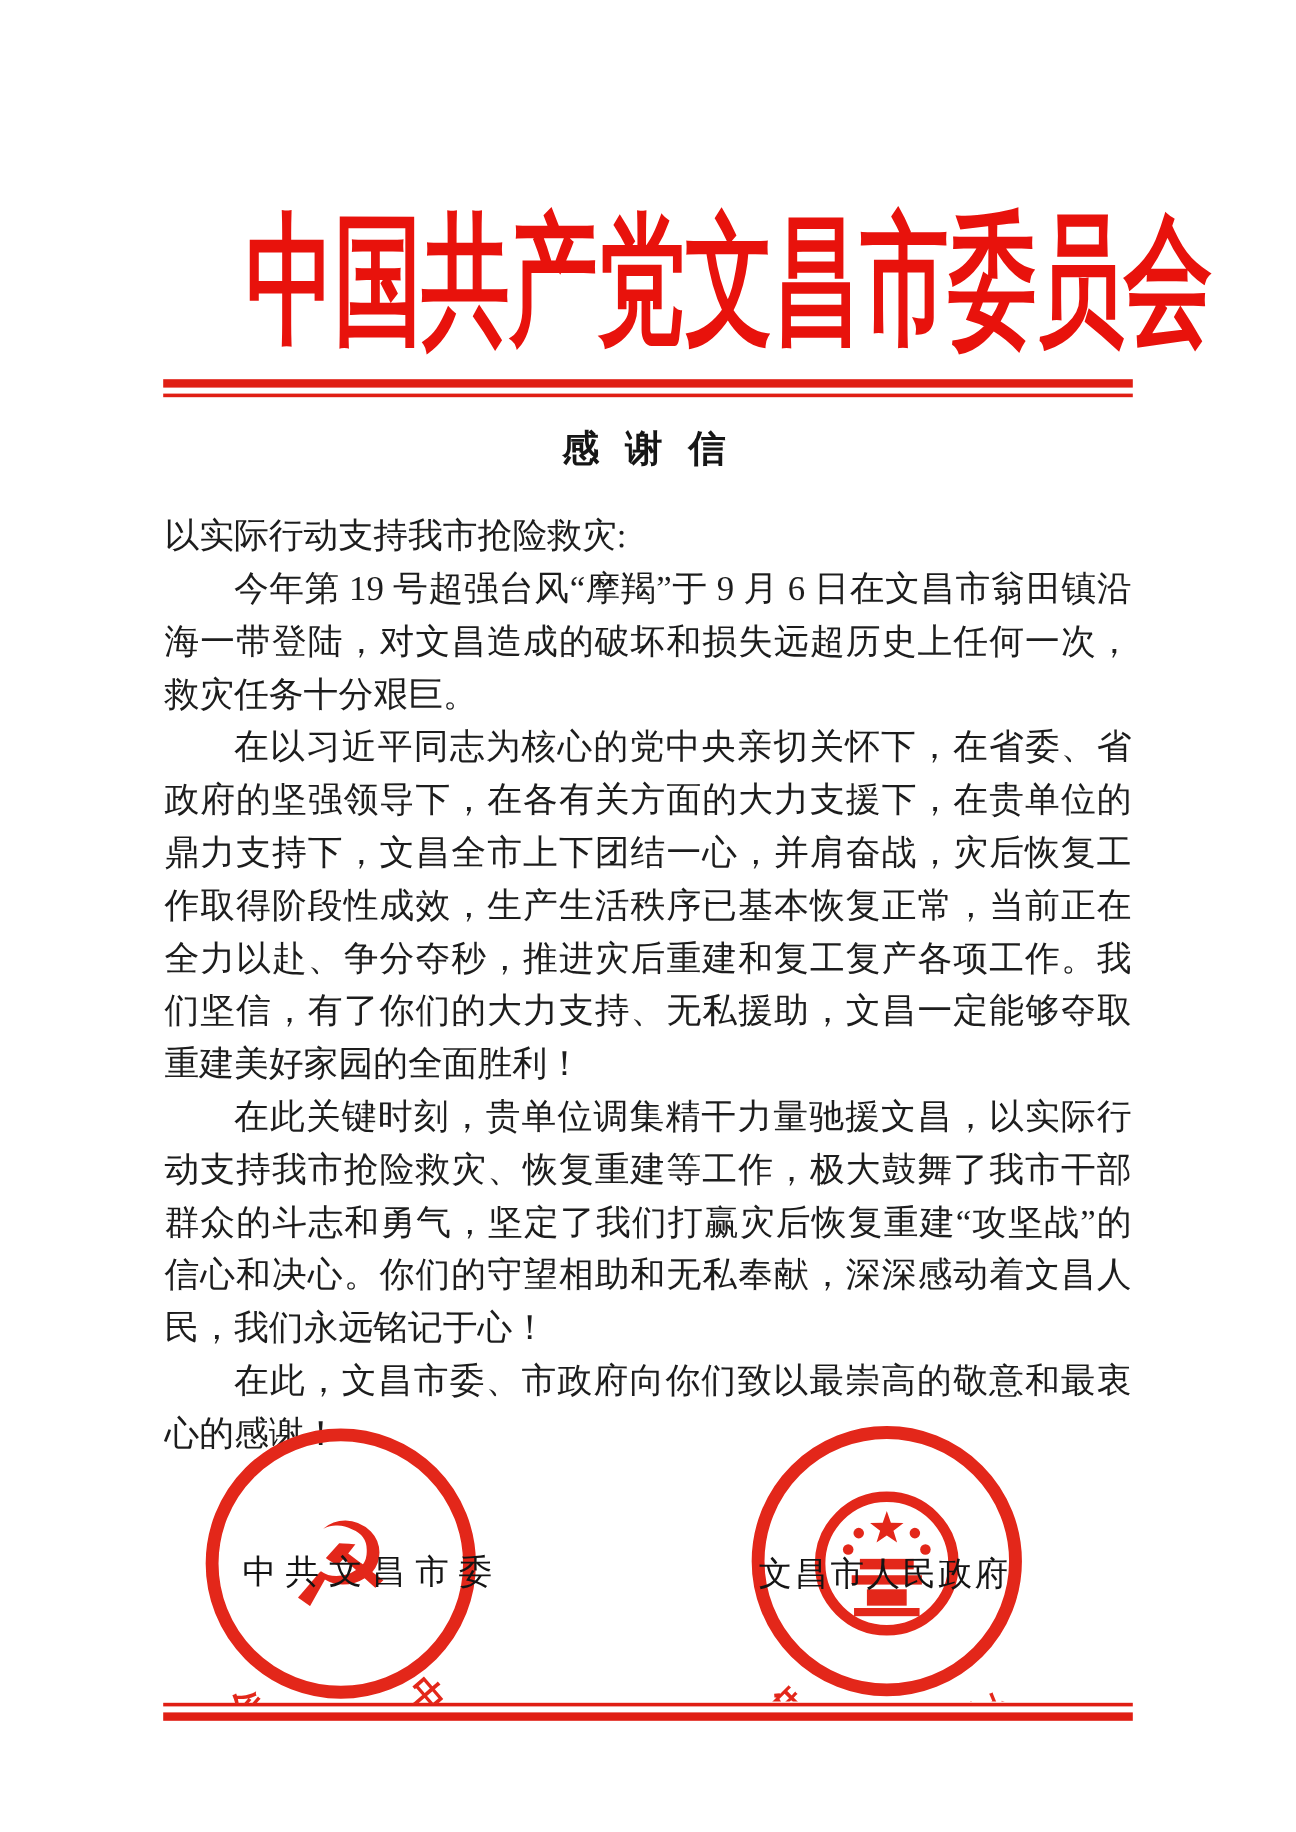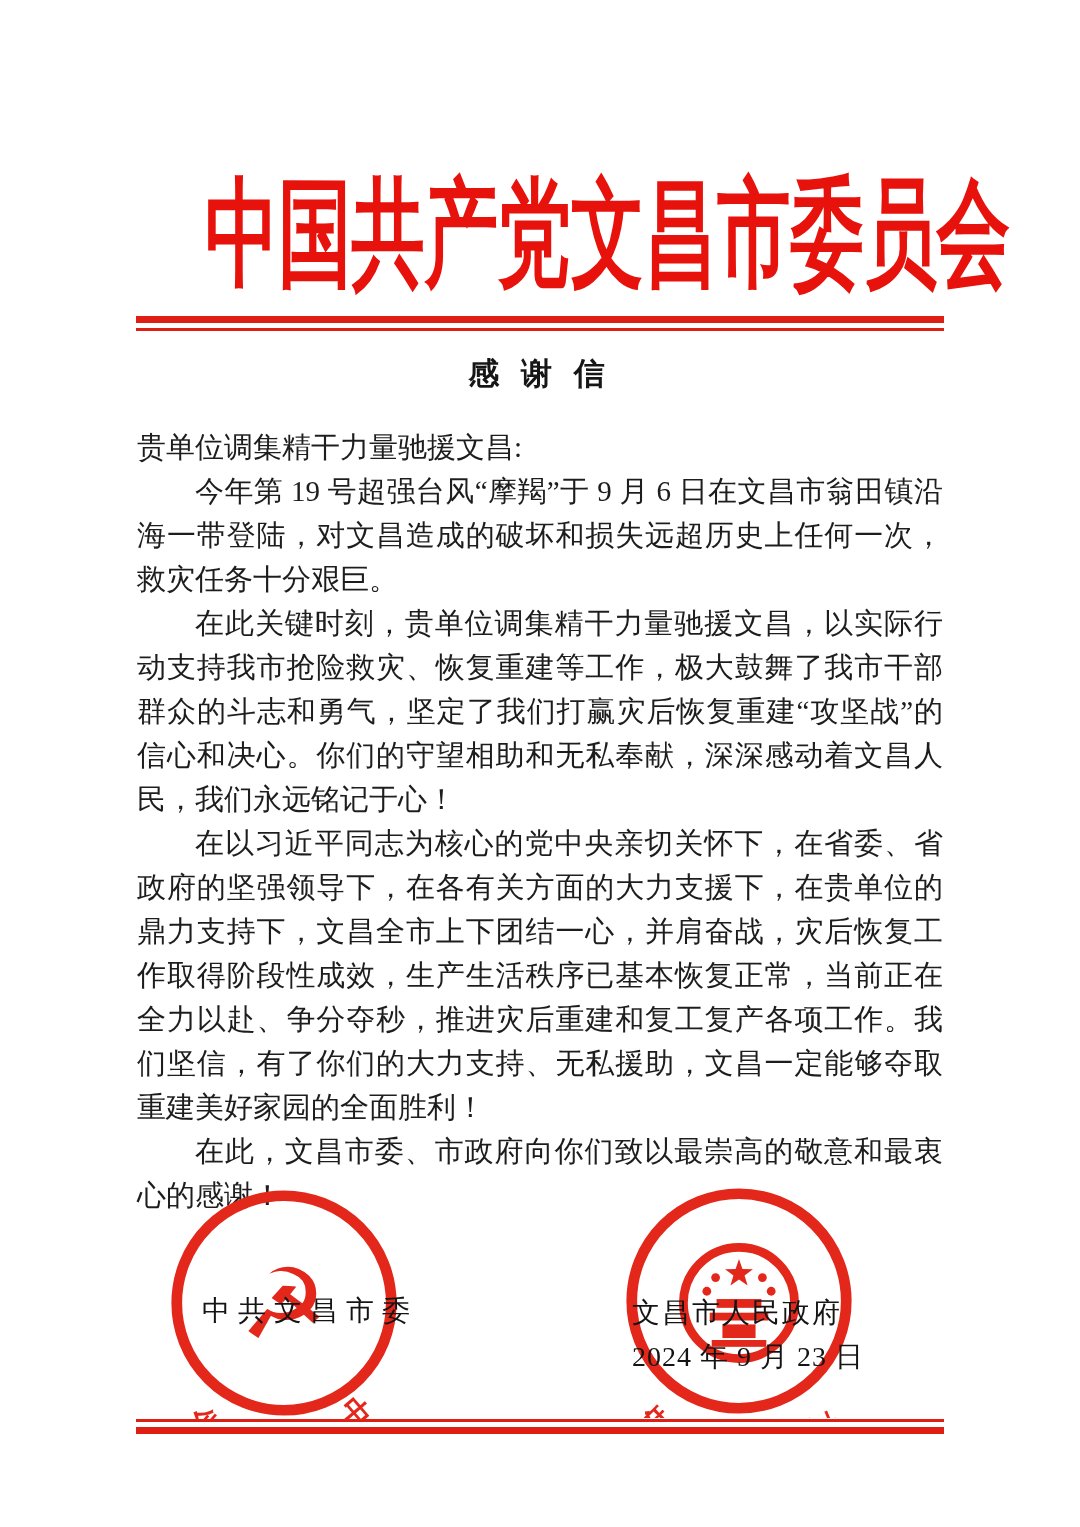--- a/index.html
+++ b/index.html
@@ -56,24 +56,24 @@
 
   <div class="divider divider-top">
     <div class="bar-thick"></div>
     <div class="bar-gap"></div>
     <div class="bar-thin"></div>
   </div>
 
   <h2 class="letter-title">感 谢 信</h2>
 
   <div class="letter-body">
-    <p class="salutation">贵单位调集精干力量驰援文昌:</p>
+    <p class="salutation">以实际行动支持我市抢险救灾:</p>
     <p class="para">今年第 19 号超强台风“摩羯”于 9 月 6 日在文昌市翁田镇沿海一带登陆，对文昌造成的破坏和损失远超历史上任何一次，救灾任务十分艰巨。</p>
+    <p class="para">在以习近平同志为核心的党中央亲切关怀下，在省委、省政府的坚强领导下，在各有关方面的大力支援下，在贵单位的鼎力支持下，文昌全市上下团结一心，并肩奋战，灾后恢复工作取得阶段性成效，生产生活秩序已基本恢复正常，当前正在全力以赴、争分夺秒，推进灾后重建和复工复产各项工作。我们坚信，有了你们的大力支持、无私援助，文昌一定能够夺取重建美好家园的全面胜利！</p>
     <p class="para">在此关键时刻，贵单位调集精干力量驰援文昌，以实际行动支持我市抢险救灾、恢复重建等工作，极大鼓舞了我市干部群众的斗志和勇气，坚定了我们打赢灾后恢复重建“攻坚战”的信心和决心。你们的守望相助和无私奉献，深深感动着文昌人民，我们永远铭记于心！</p>
-    <p class="para">在以习近平同志为核心的党中央亲切关怀下，在省委、省政府的坚强领导下，在各有关方面的大力支援下，在贵单位的鼎力支持下，文昌全市上下团结一心，并肩奋战，灾后恢复工作取得阶段性成效，生产生活秩序已基本恢复正常，当前正在全力以赴、争分夺秒，推进灾后重建和复工复产各项工作。我们坚信，有了你们的大力支持、无私援助，文昌一定能够夺取重建美好家园的全面胜利！</p>
     <p class="para">在此，文昌市委、市政府向你们致以最崇高的敬意和最衷心的感谢！</p>
   </div>
 
   <svg class="seal seal-left" viewBox="0 0 240 240">
     <circle cx="120" cy="120" r="110" fill="none" stroke="#e3271a" stroke-width="11"></circle>
     <defs>
       <path id="arcL" d="M 120 212 A 92 92 0 1 1 119.8 212" fill="none"></path>
     </defs>
     <text class="seal-ring-text" font-size="30" letter-spacing="12">
       <textPath href="#arcL" startOffset="58">中国共产党文昌市委员会</textPath>
@@ -98,21 +98,20 @@
       <circle cx="153" cy="110" r="4.5"></circle>
       <rect x="97" y="118" width="46" height="9"></rect>
       <rect x="90" y="132" width="60" height="8"></rect>
       <rect x="103" y="144" width="34" height="14"></rect>
       <rect x="92" y="160" width="56" height="7"></rect>
     </g>
   </svg>
 
   <div class="sig sig-left">中共文昌市委</div>
   <div class="sig sig-right">文昌市人民政府</div>
-  <div class="sig sig-date">2024 年 9 月 23 日</div>
 
   <div class="divider divider-bottom">
     <div class="bar-thin"></div>
     <div class="bar-gap"></div>
     <div class="bar-thick"></div>
   </div>
 
 </div>
 
 </body></html>

